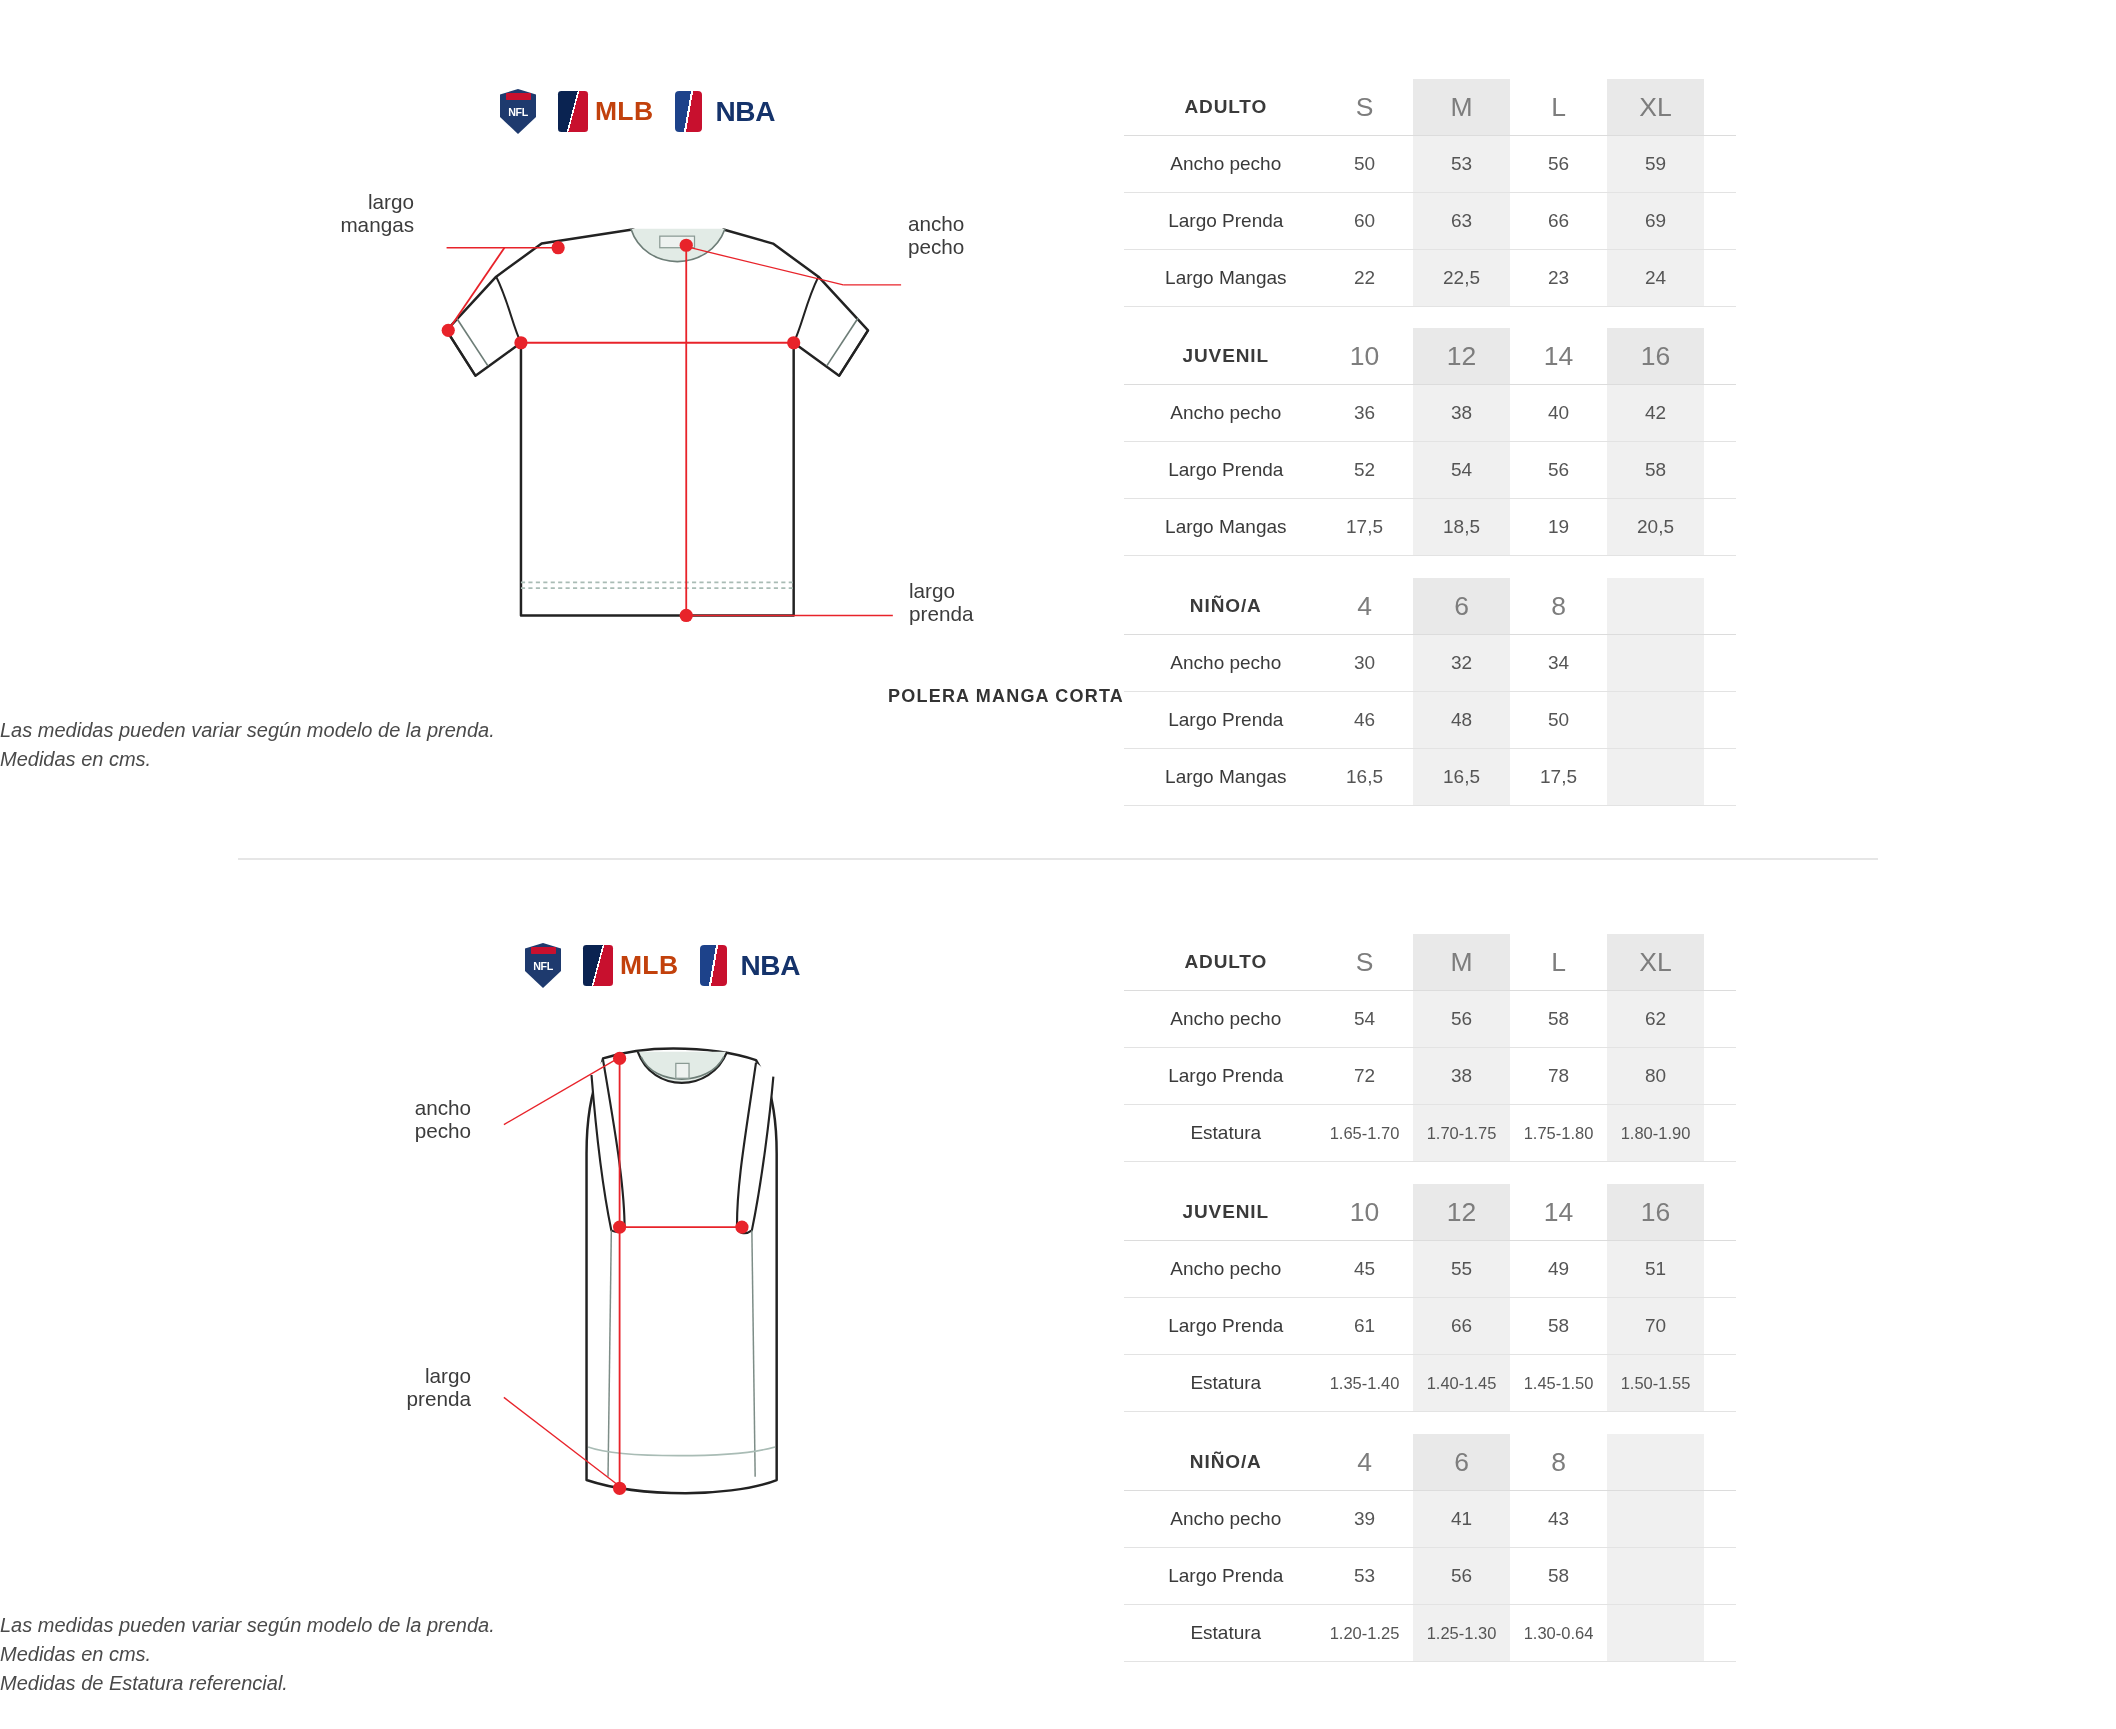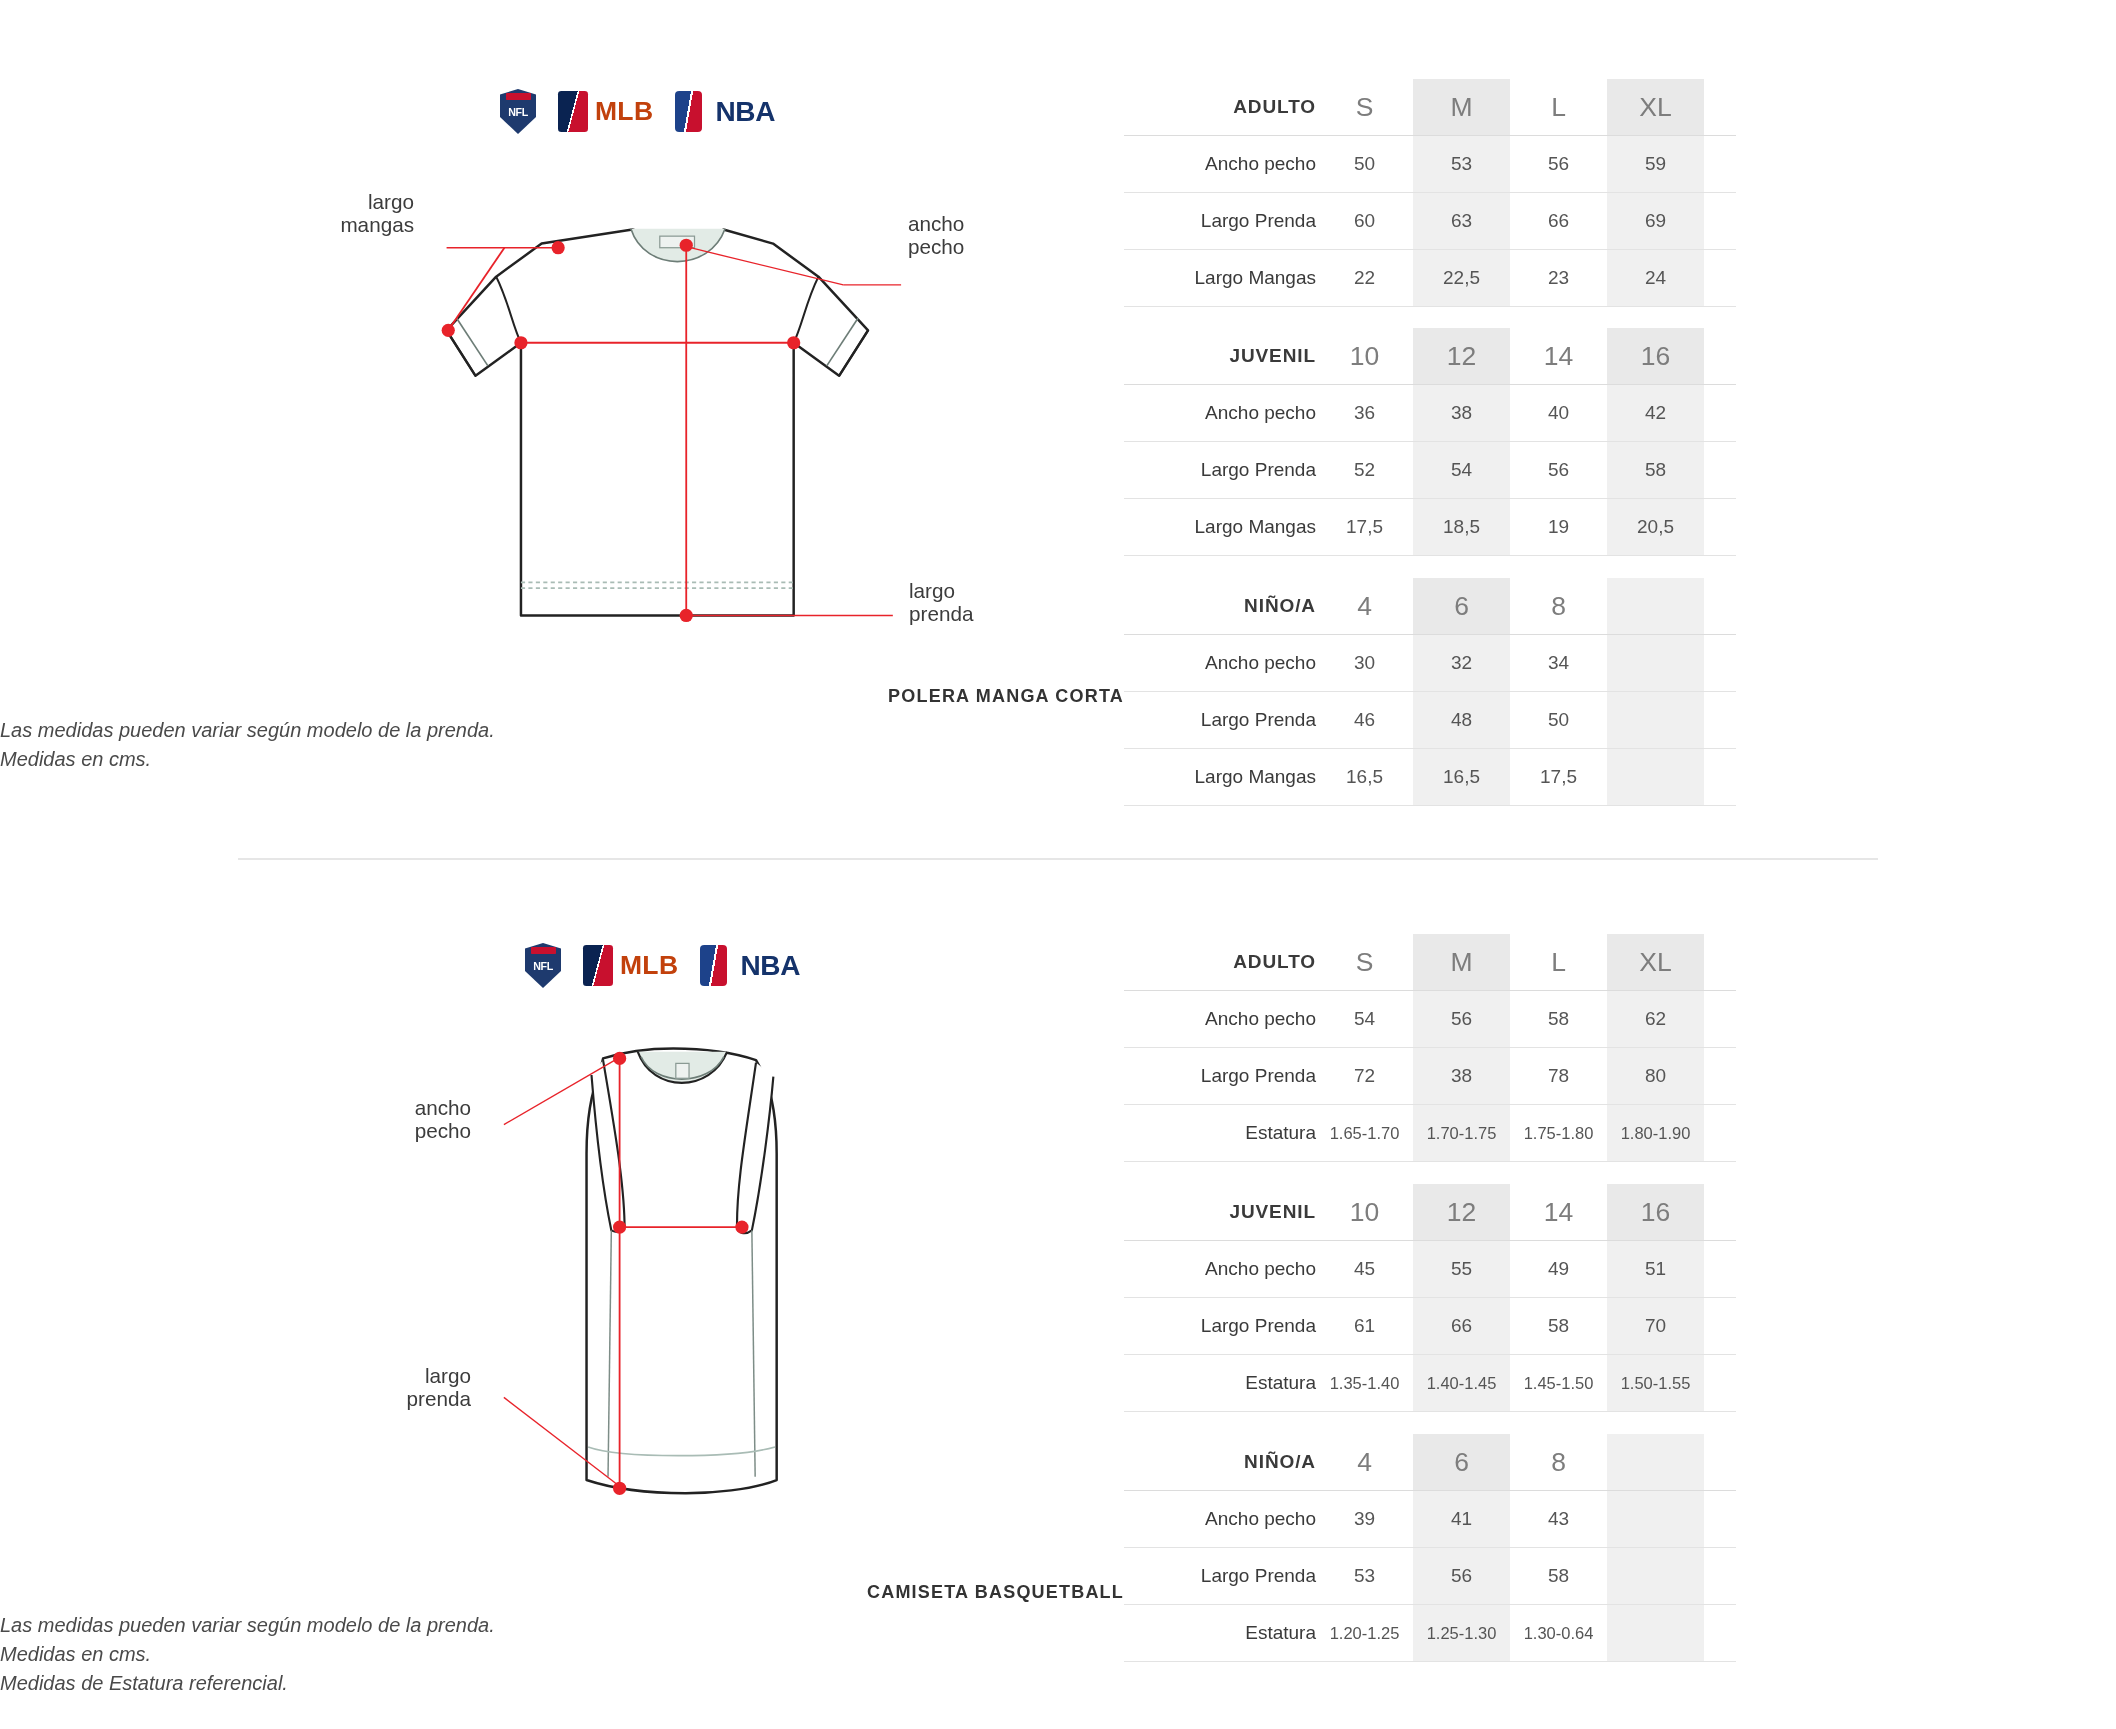--- a/index.html
+++ b/index.html
@@ -172,21 +172,21 @@
     border-bottom: 0.8px solid #e3e3e3;
     height: 56px;
     font-size: 19px;
     color: #555555;
     text-align: center;
     font-weight: normal;
     padding: 0;
   }
   table.size-table th.cat,
   table.size-table td.cat {
-    text-align: right;
+    text-align: center;
     padding-left: 11.6px;
     font-size: 19px;
     font-weight: bold;
     letter-spacing: 0.9px;
     color: #3a3a3a;
   }
   table.size-table th.size-head {
     font-size: 26.5px;
     color: #7d7d7d;
     font-weight: normal;
@@ -482,21 +482,20 @@
         <circle cx="358" cy="254" r="8" fill="#e8232a"></circle>
         <circle cx="210" cy="570" r="8" fill="#e8232a"></circle>
       </svg>
 
       <div class="callout-label" style="left:314px; top:236px; width:157px;">ancho
 pecho</div>
 
       <div class="callout-label" style="left:314px; top:504px; width:157px;">largo
 prenda</div>
 
-      <div class="caption-title" style="top:722px;">CAMISETA BASQUETBALL</div>
       <div class="caption-note" style="top:751px;">Las medidas pueden variar según modelo de la prenda.
 Medidas en cms.
 Medidas de Estatura referencial.</div>
     </div>
 
     <div class="right-pane">
 
       <div class="table-block" style="top:74px;">
         <table class="size-table">
           <colgroup>

